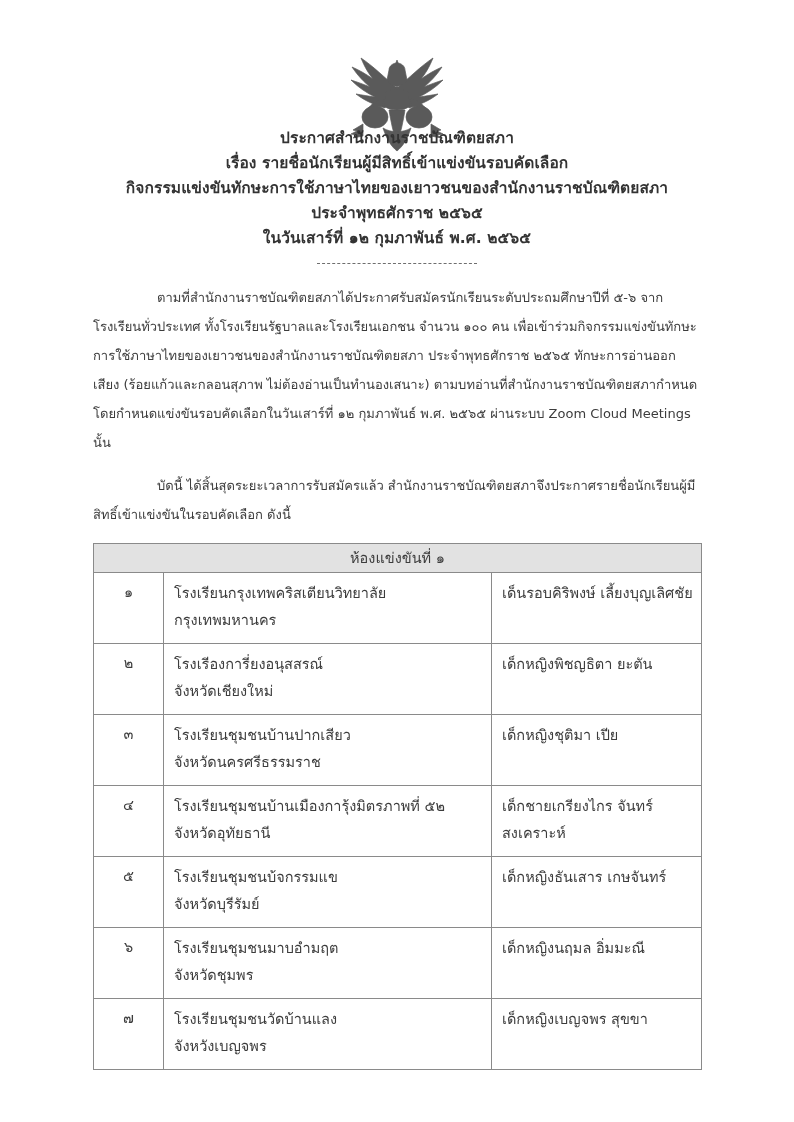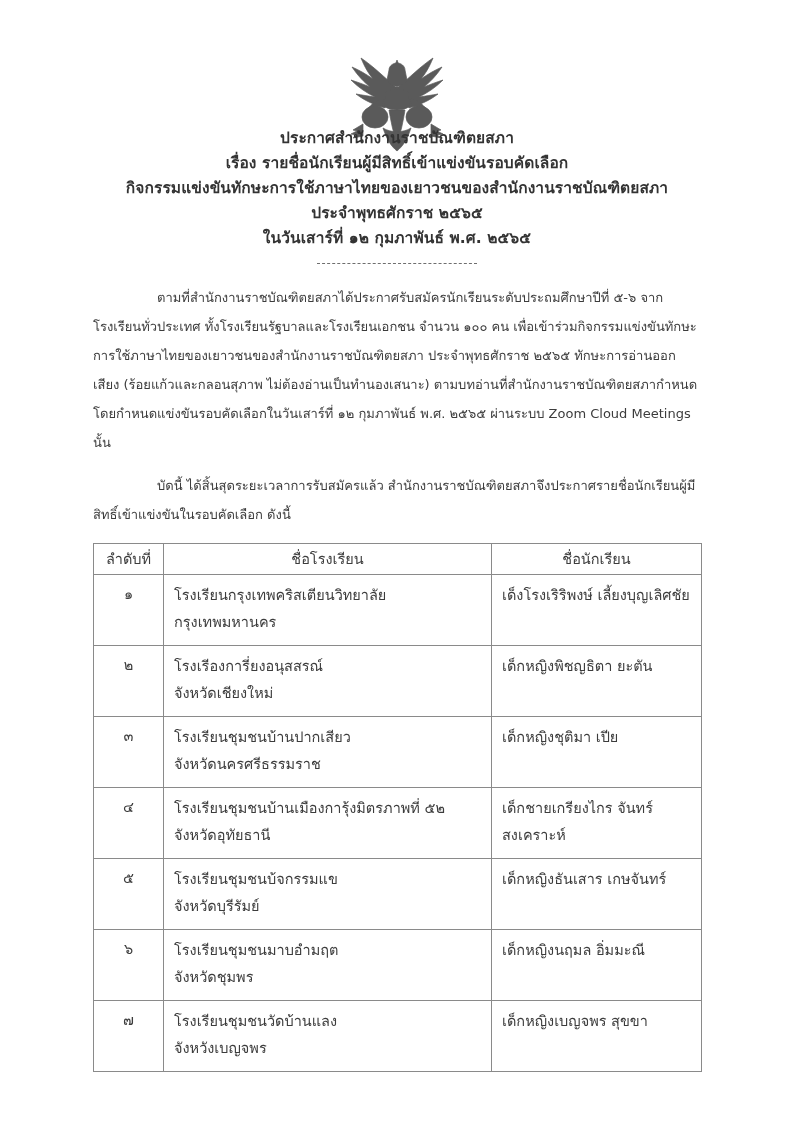--- a/index.html
+++ b/index.html
@@ -184,30 +184,28 @@
 
   <div class="tbl-wrap">
     <table class="roster">
       <colgroup>
         <col class="w-no">
         <col class="w-school">
         <col class="w-student">
       </colgroup>
       <thead>
         <tr>
-          <th class="col-head">ลำดับที่</th>
-          <th class="col-head">ชื่อโรงเรียน</th>
-          <th class="col-head">ชื่อนักเรียน</th>
+          <th class="banner-cell" colspan="3">ห้องแข่งขันที่ ๑</th>
         </tr>
       </thead>
       <tbody id="roster-body">
           <tr>
             <td class="c-no">๑</td>
             <td class="c-school"><span>โรงเรียนกรุงเทพคริสเตียนวิทยาลัย</span><span class="school-line2">กรุงเทพมหานคร</span></td>
-            <td class="c-student">เด็งโรงเริริพงษ์  เลี้ยงบุญเลิศชัย</td>
+            <td class="c-student">เด็นรอบคิริพงษ์  เลี้ยงบุญเลิศชัย</td>
           </tr>
           <tr>
             <td class="c-no">๒</td>
             <td class="c-school"><span>โรงเรีองการี่ยงอนุสสรณ์</span><span class="school-line2">จังหวัดเชียงใหม่</span></td>
             <td class="c-student">เด็กหญิงพิชญธิตา  ยะตัน</td>
           </tr>
           <tr>
             <td class="c-no">๓</td>
             <td class="c-school"><span>โรงเรียนชุมชนบ้านปากเสียว</span><span class="school-line2">จังหวัดนครศรีธรรมราช</span></td>
             <td class="c-student">เด็กหญิงชุติมา  เปีย</td>

